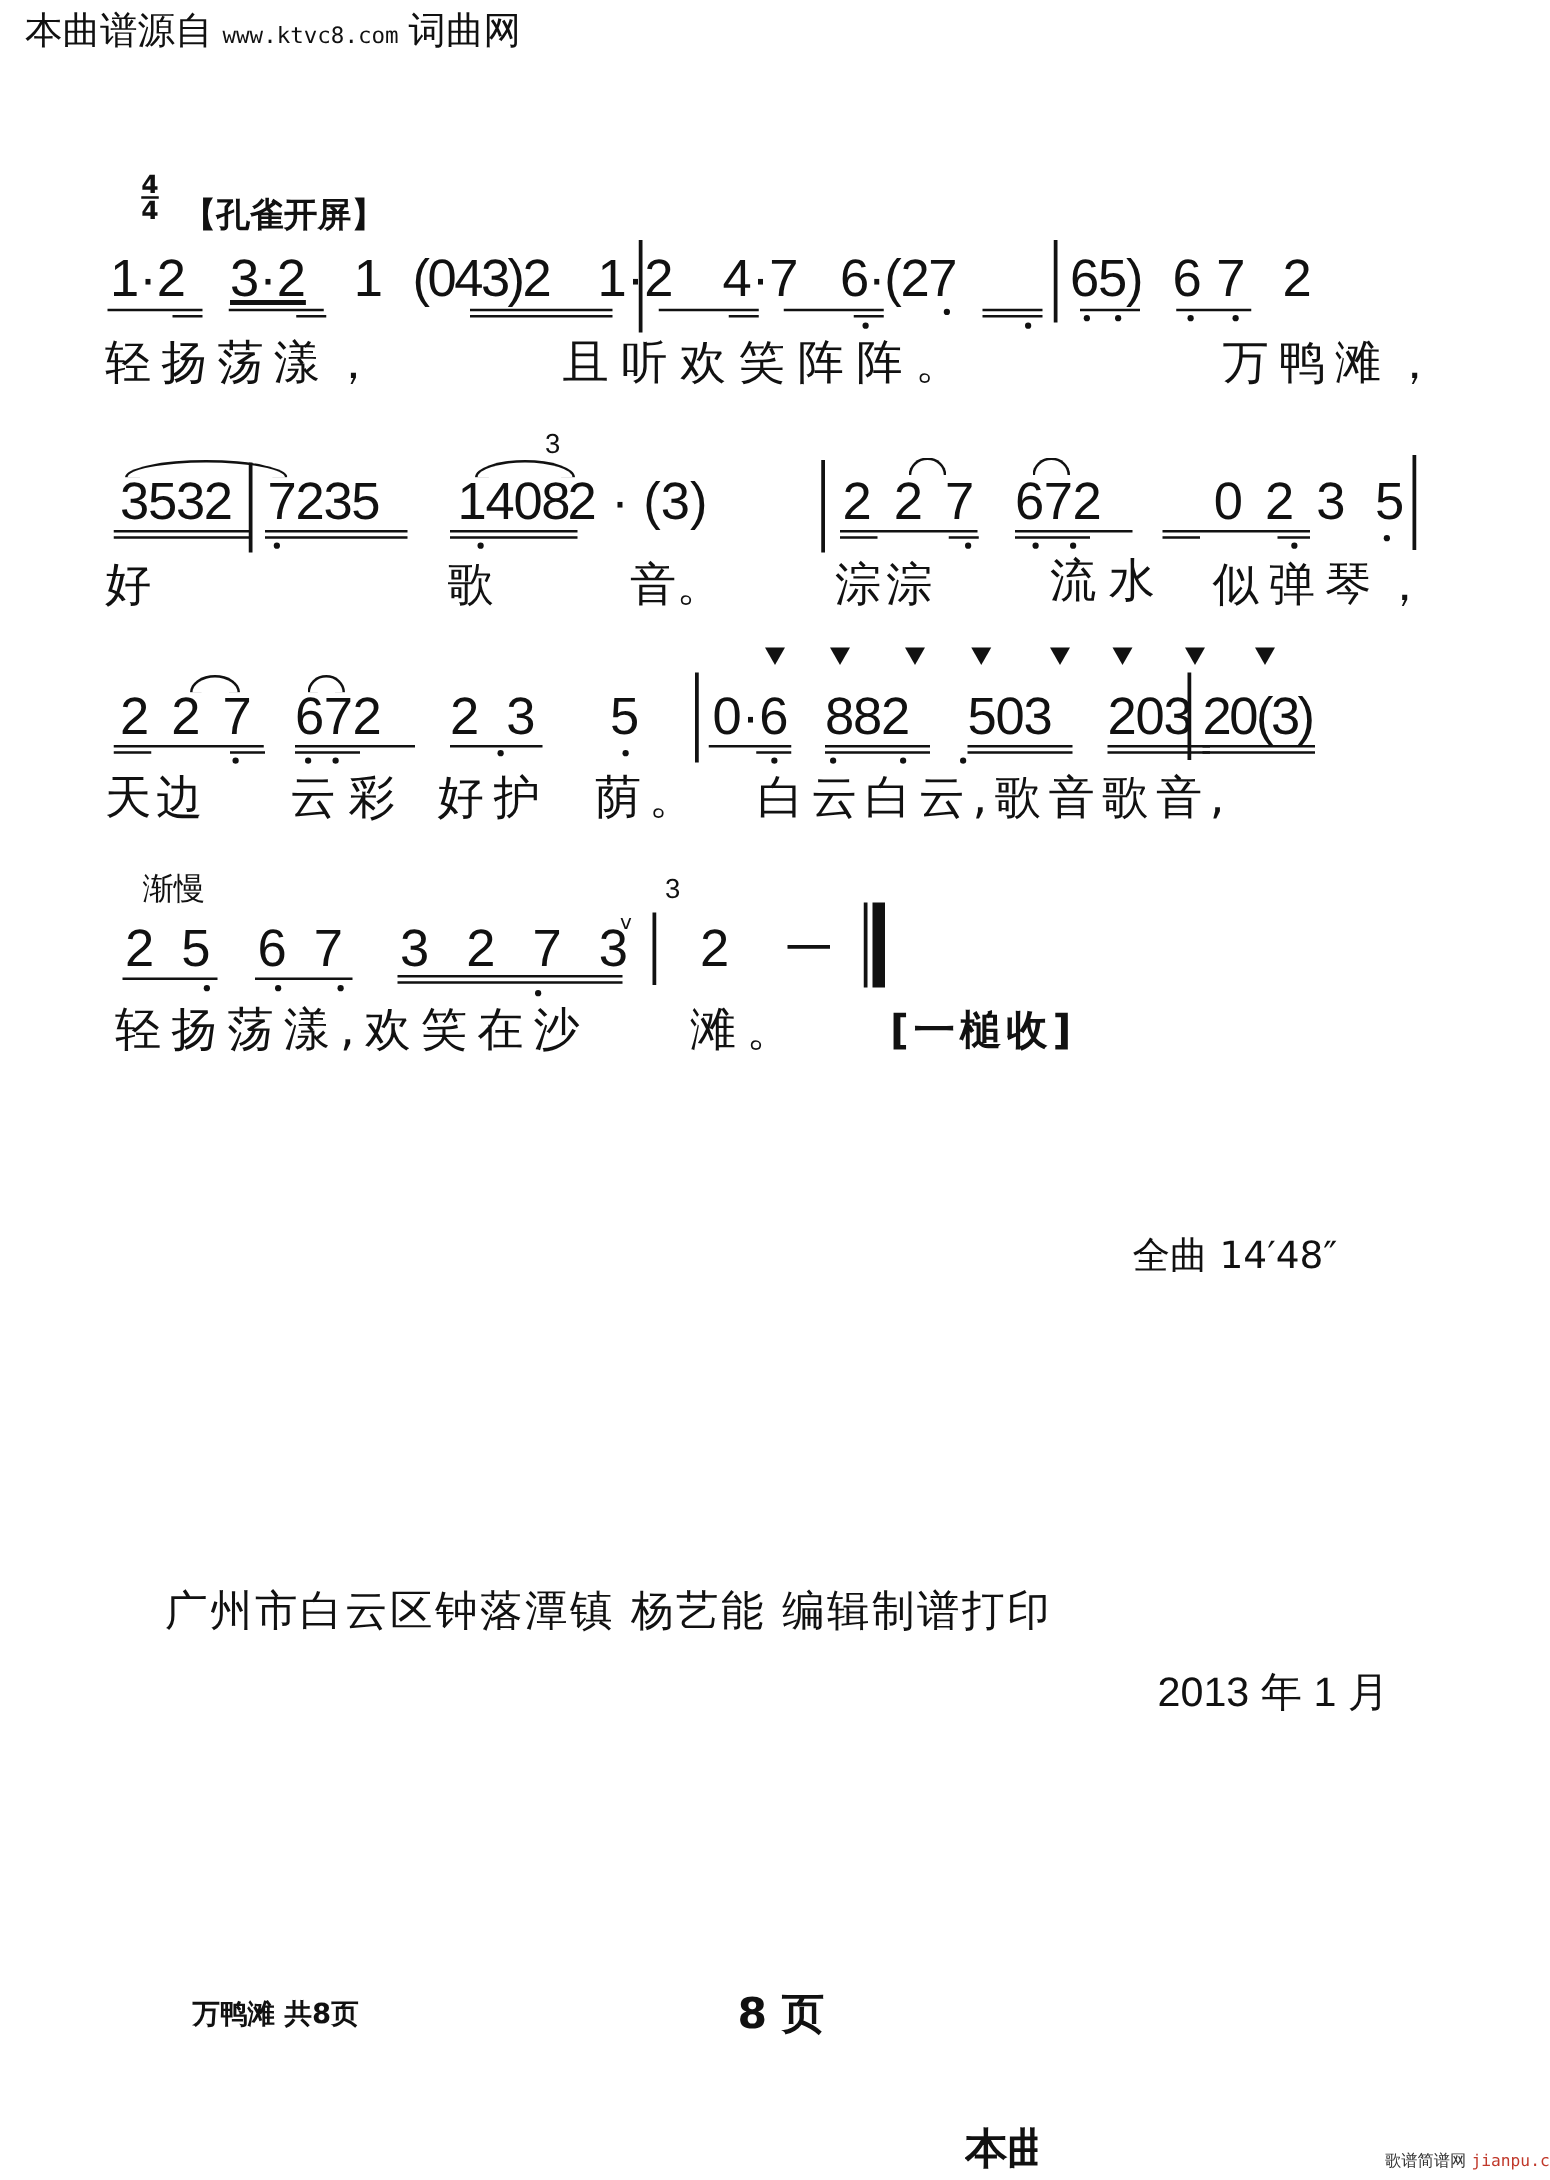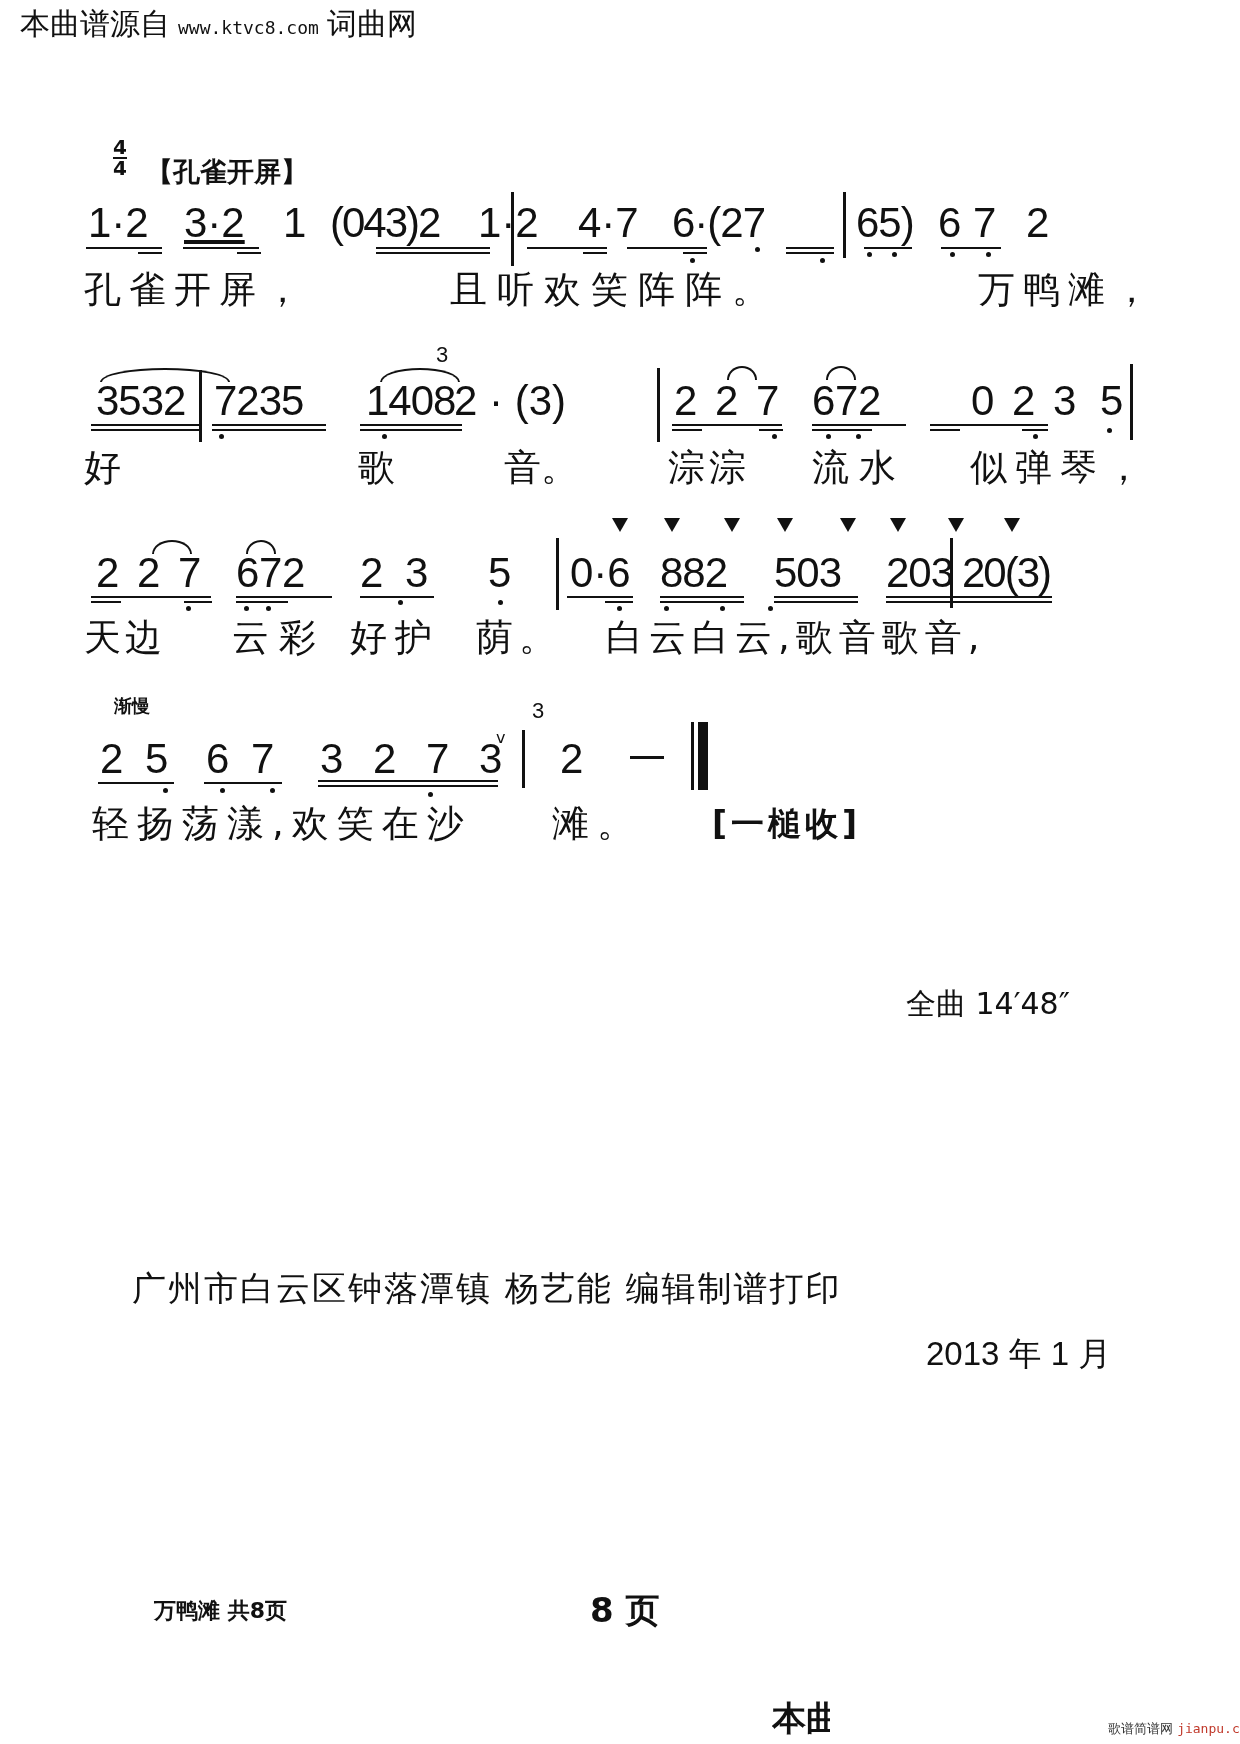--- a/index.html
+++ b/index.html
@@ -15,21 +15,21 @@
   .timesig .line { display: block; border-top: 2px solid #111; margin: 0 1px; }
   .section-title { left: 146px; top: 154px; font-size: 27px; font-weight: bold; }
   .notes { font-family: "Liberation Sans", sans-serif; font-size: 42px; line-height: 46px; color: #111; }
   .lyric { font-size: 37px; line-height: 44px; color: #111; }
   .underline1 { position: absolute; height: 0; border-top: 2px solid #111; }
   .dot { position: absolute; width: 5px; height: 5px; background: #111; border-radius: 50%; }
   .bar { position: absolute; width: 3px; background: #111; }
   .slur { position: absolute; border: 2px solid #111; border-bottom: none; border-radius: 50% 50% 0 0 / 100% 100% 0 0; height: 12px; }
   .accent { position: absolute; width: 0; height: 0; border-left: 8px solid transparent; border-right: 8px solid transparent; border-top: 14px solid #111; }
   .grace { font-family: "Liberation Sans", sans-serif; font-size: 22px; }
-  .tempo { font-size: 18px; font-weight: bold; }
+  .tempo { font-size: 25px; font-weight: normal; }
   .duration { font-size: 30px; }
   .credits { font-size: 34px; letter-spacing: 2px; }
   .date { font-family: "Liberation Sans", sans-serif; font-size: 33px; }
   .footer-left { font-size: 22px; font-weight: bold; }
   .footer-page { font-size: 34px; font-weight: bold; }
   .bottom-mark { font-size: 34px; font-weight: bold; }
   .site-badge { font-size: 13px; color: #333; }
   .site-badge .en { color: #c0392b; font-family: "DejaVu Sans Mono", monospace; }
 </style>
 </head>
@@ -76,21 +76,21 @@
   <div class="underline1" style="left:941px;top:247px;width:60px;"></div>
 
   <div class="dot" style="left:690px;top:258px;"></div>
   <div class="dot" style="left:755px;top:247px;"></div>
   <div class="dot" style="left:820px;top:258px;"></div>
   <div class="dot" style="left:867px;top:252px;"></div>
   <div class="dot" style="left:892px;top:252px;"></div>
   <div class="dot" style="left:950px;top:252px;"></div>
   <div class="dot" style="left:986px;top:252px;"></div>
 
-  <div class="abs lyric" style="left:84px;top:268px;letter-spacing:8px;">孔雀开屏，</div>
+  <div class="abs lyric" style="left:84px;top:268px;letter-spacing:8px;">轻扬荡漾，</div>
   <div class="abs lyric" style="left:450px;top:268px;letter-spacing:10px;">且听欢笑阵阵。</div>
   <div class="abs lyric" style="left:978px;top:268px;letter-spacing:8px;">万鸭滩，</div>
 </div>
 
 <div>
   <div class="slur" style="left:100px;top:368px;width:126px;"></div>
   <div class="slur" style="left:380px;top:368px;width:76px;"></div>
   <div class="abs notes" style="left:96px;top:378px;letter-spacing:-1px;">3532</div>
   <div class="bar" style="left:199px;top:370px;height:72px;"></div>
   <div class="abs notes" style="left:214px;top:378px;letter-spacing:-1px;">7235</div>
@@ -126,21 +126,21 @@
   <div class="dot" style="left:772px;top:434px;"></div>
   <div class="dot" style="left:826px;top:434px;"></div>
   <div class="dot" style="left:856px;top:434px;"></div>
   <div class="dot" style="left:1033px;top:434px;"></div>
   <div class="dot" style="left:1107px;top:428px;"></div>
 
   <div class="abs lyric" style="left:84px;top:446px;">好</div>
   <div class="abs lyric" style="left:358px;top:446px;">歌</div>
   <div class="abs lyric" style="left:504px;top:446px;">音。</div>
   <div class="abs lyric" style="left:668px;top:446px;letter-spacing:4px;">淙淙</div>
-  <div class="abs lyric" style="left:812px;top:446px;letter-spacing:10px;">流水</div>
+  <div class="abs lyric" style="left:840px;top:446px;letter-spacing:10px;font-family:Liberation Mono, monospace;">流水</div>
   <div class="abs lyric" style="left:970px;top:446px;letter-spacing:8px;">似弹琴，</div>
 </div>
 
 <div>
 
   <div class="accent" style="left:612px;top:518px;"></div>
   <div class="accent" style="left:664px;top:518px;"></div>
   <div class="accent" style="left:724px;top:518px;"></div>
   <div class="accent" style="left:777px;top:518px;"></div>
   <div class="accent" style="left:840px;top:518px;"></div>

